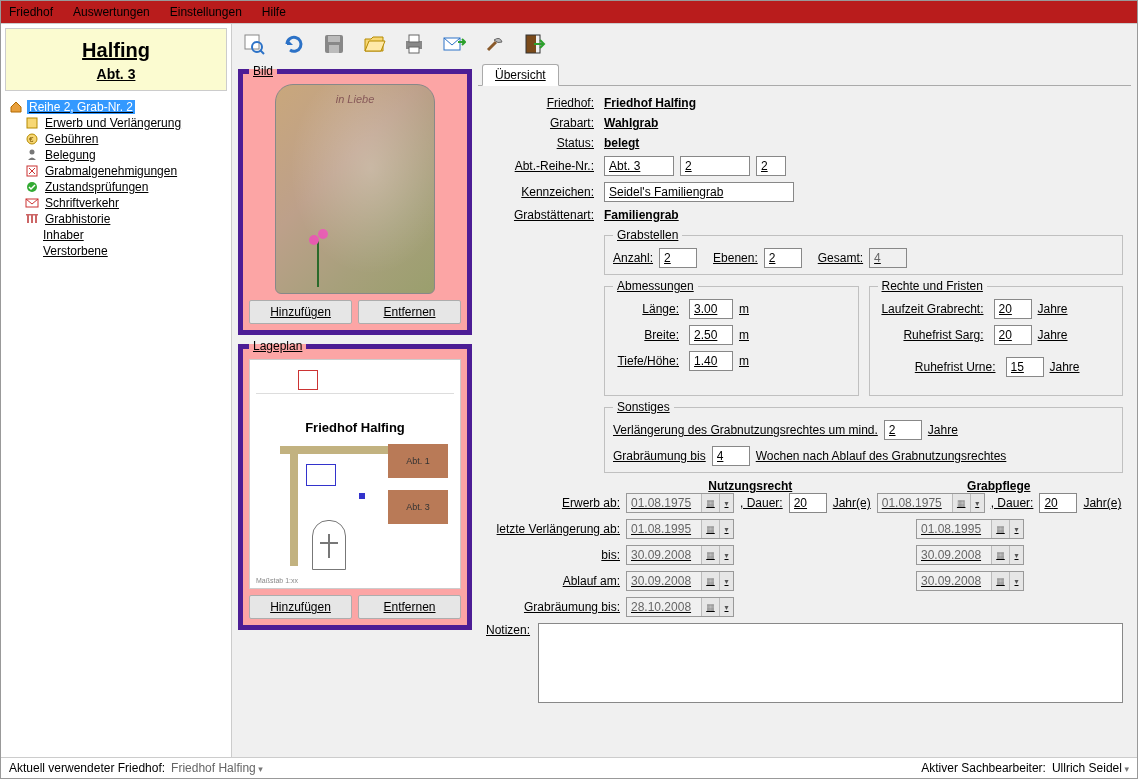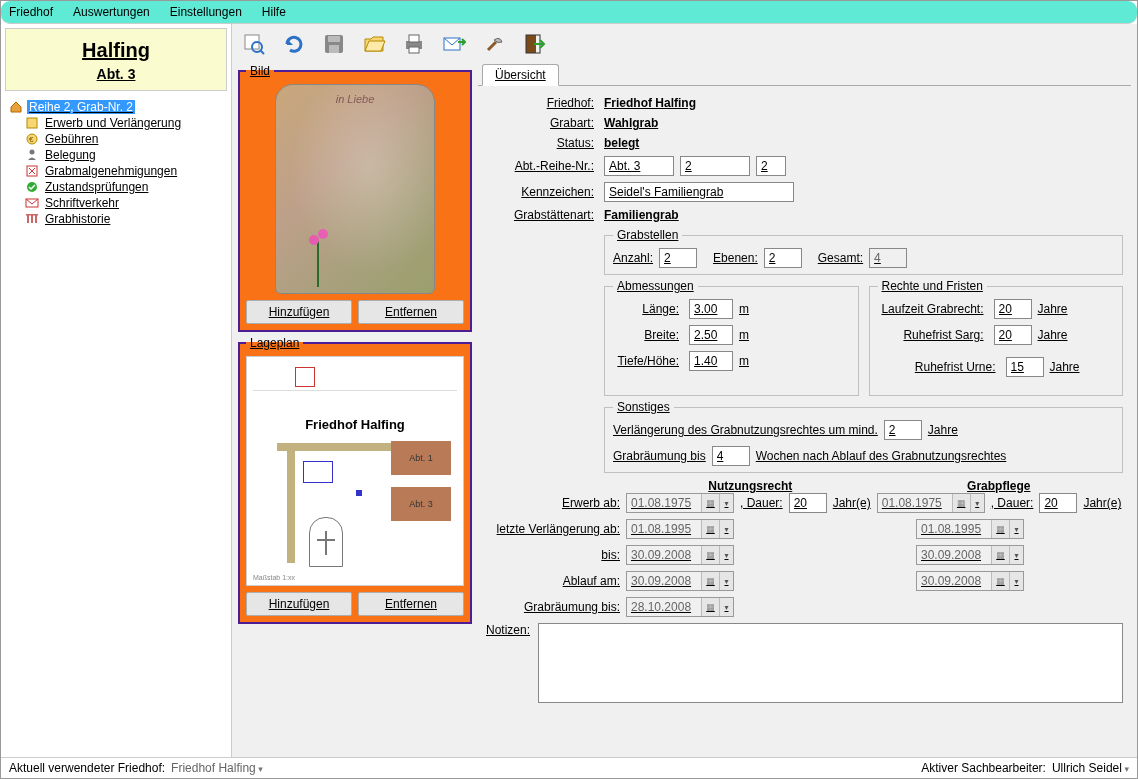--- a/index.html
+++ b/index.html
@@ -9,26 +9,25 @@
   background: #fff;
   color: #000;
   width: 1138px;
   height: 779px;
   overflow: hidden;
   border: 1px solid #999;
   display: flex;
   flex-direction: column;
 }
 .menubar {
-  background: #5eead4;
+  background: #b91c1c;
   padding: 4px 8px;
   border-bottom: 1px solid #ccc;
   display: flex;
   gap: 20px;
-  border-radius: 9px;
 }
 .menubar .item { cursor: default; }
 .main {
   flex: 1;
   display: flex;
   overflow: hidden;
   text-decoration: underline;
 }
 .leftcol {
   width: 231px;
@@ -80,23 +79,23 @@
 }
 .content {
   flex:1;
   display:flex;
   gap: 6px;
   padding: 0 6px 6px 6px;
   overflow: auto;
 }
 .col-images { width: 234px; display:flex; flex-direction:column; gap:4px;}
 fieldset.panel {
-  border: 2px solid #4c1d95;
+  border: 5px solid #4c1d95;
   padding: 6px;
-  background: #f97316;
+  background: #fca5a5;
 }
 fieldset.panel > legend { padding: 0 4px; font-size: 12px; }
 .imgframe {
   width: 100%;
   display:flex; justify-content:center;
   margin-bottom: 6px;
 }
 .grave-img {
   width: 160px; height: 210px;
   background: linear-gradient(135deg,#c9a77c 0%, #bda08a 40%, #a8a07c 70%, #9a9f6d 100%);
@@ -285,20 +284,28 @@
               <span class="ticon">
                 <svg width="14" height="14">
                   <rect x="2" y="3" width="2" height="8" fill="#c66"></rect>
                   <rect x="6" y="3" width="2" height="8" fill="#c66"></rect>
                   <rect x="10" y="3" width="2" height="8" fill="#c66"></rect>
                   <rect x="1" y="2" width="12" height="1.5" fill="#c66"></rect>
                 </svg>
               </span>
               <span class="lbl">Grabhistorie</span>
             </li>
+          <ul>
+            <li>
+                <span class="lbl">Inhaber</span>
+              </li>
+            <li>
+                <span class="lbl">Verstorbene</span>
+              </li>
+          </ul>
         </ul>
       </ul>
     </div>
   </div>
 
   <div class="rightcol">
     <div class="toolbar">
       <div class="tbtn">
           <svg width="24" height="24">
             <rect x="3" y="3" width="14" height="14" fill="#fff" stroke="#888"></rect>

